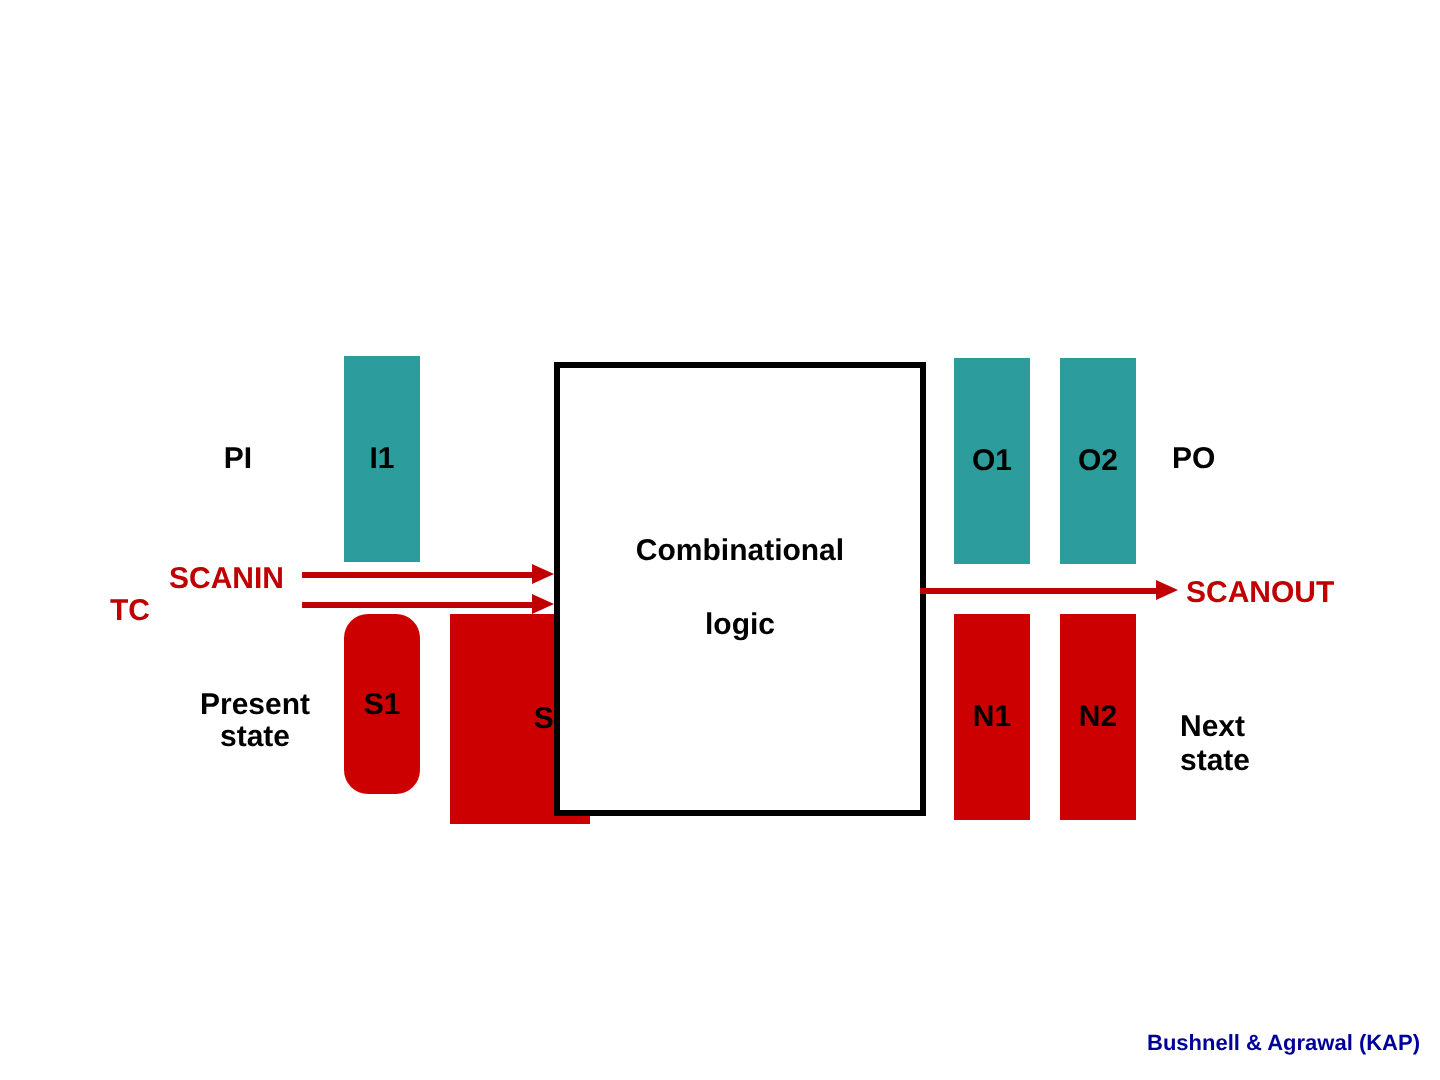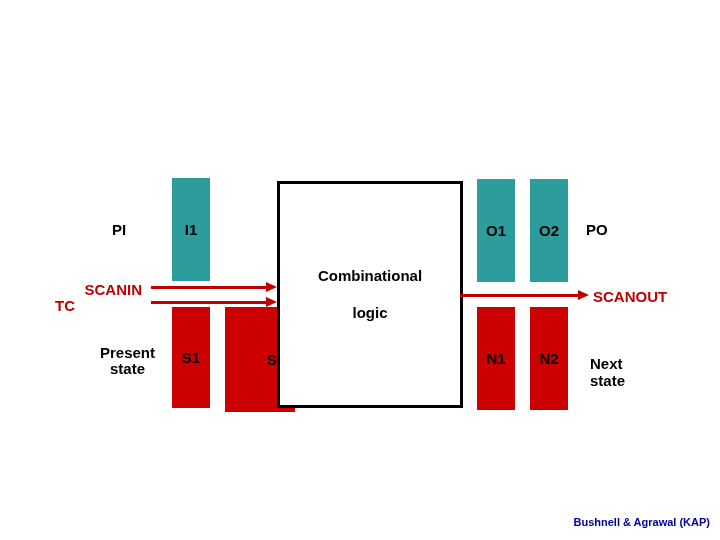--- a/index.html
+++ b/index.html
@@ -99,21 +99,21 @@
   <div class="abs lbl red-text" style="left:55px; top:281px; width:87px; text-align:right;">SCANIN</div>
   <div class="abs lbl red-text" style="left:55px; top:297px; width:87px; ">TC</div>
 
   <div class="abs lbl" style="left:85px; top:345px; width:85px; text-align:center; line-height:16px;">
     <div>Present</div>
     <div>state</div>
   </div>
 
   <div class="abs bar teal" style="left:172px; top:178px;text-align:center;">I1</div>
 
-  <div class="abs bar red" style="left:172px; top:307px; height:101px;">S1</div>
+  <div class="abs bar red" style="left:172px; top:307px; height:90px;border-radius:12px;">S1</div>
   <div class="abs bar red" style="left:225px; top:307px; height:105px;padding-left:32px;">S2</div>
 
   <div class="abs logic-box"></div>
   <div class="abs logic-text" style="left:277px; top:304px;">logic</div>
   <div class="abs logic-text" style="left:277px; top:267px;">Combinational</div>
 
   <div class="abs arrow-line" style="left:151px; top:286px; width:116px;"></div>
   <div class="abs arrow-head" style="left:266px; top:282px;"></div>
 
   <div class="abs arrow-line" style="left:151px; top:301px; width:116px;"></div>

